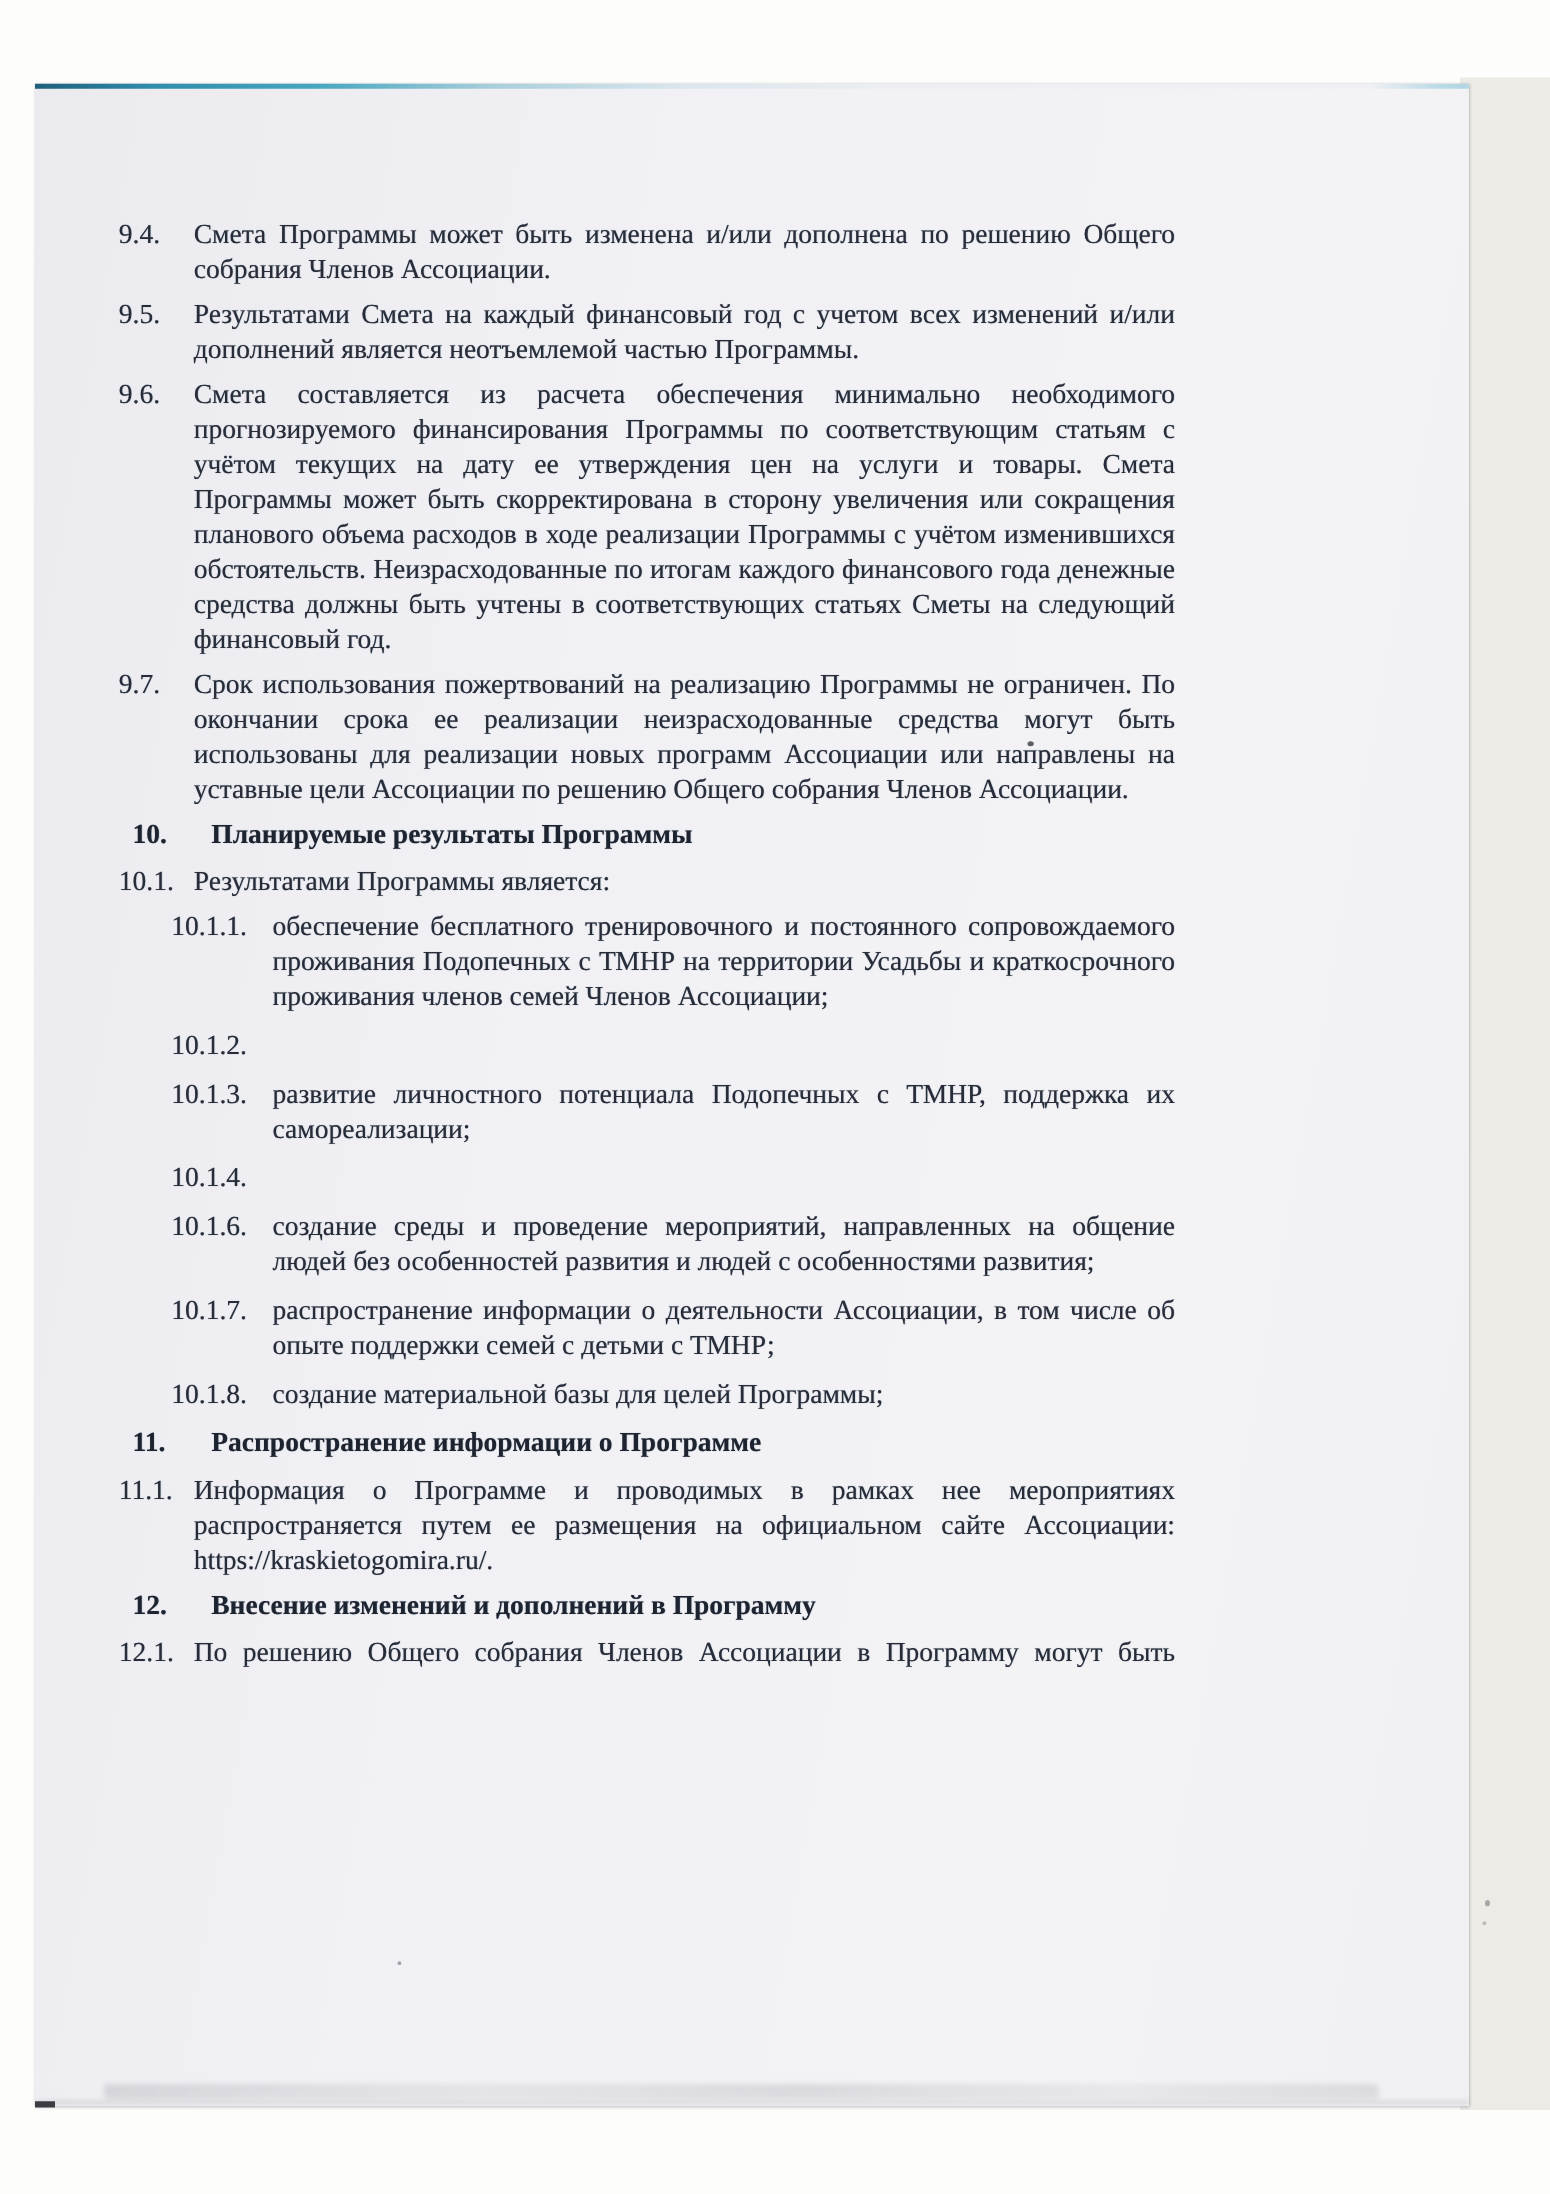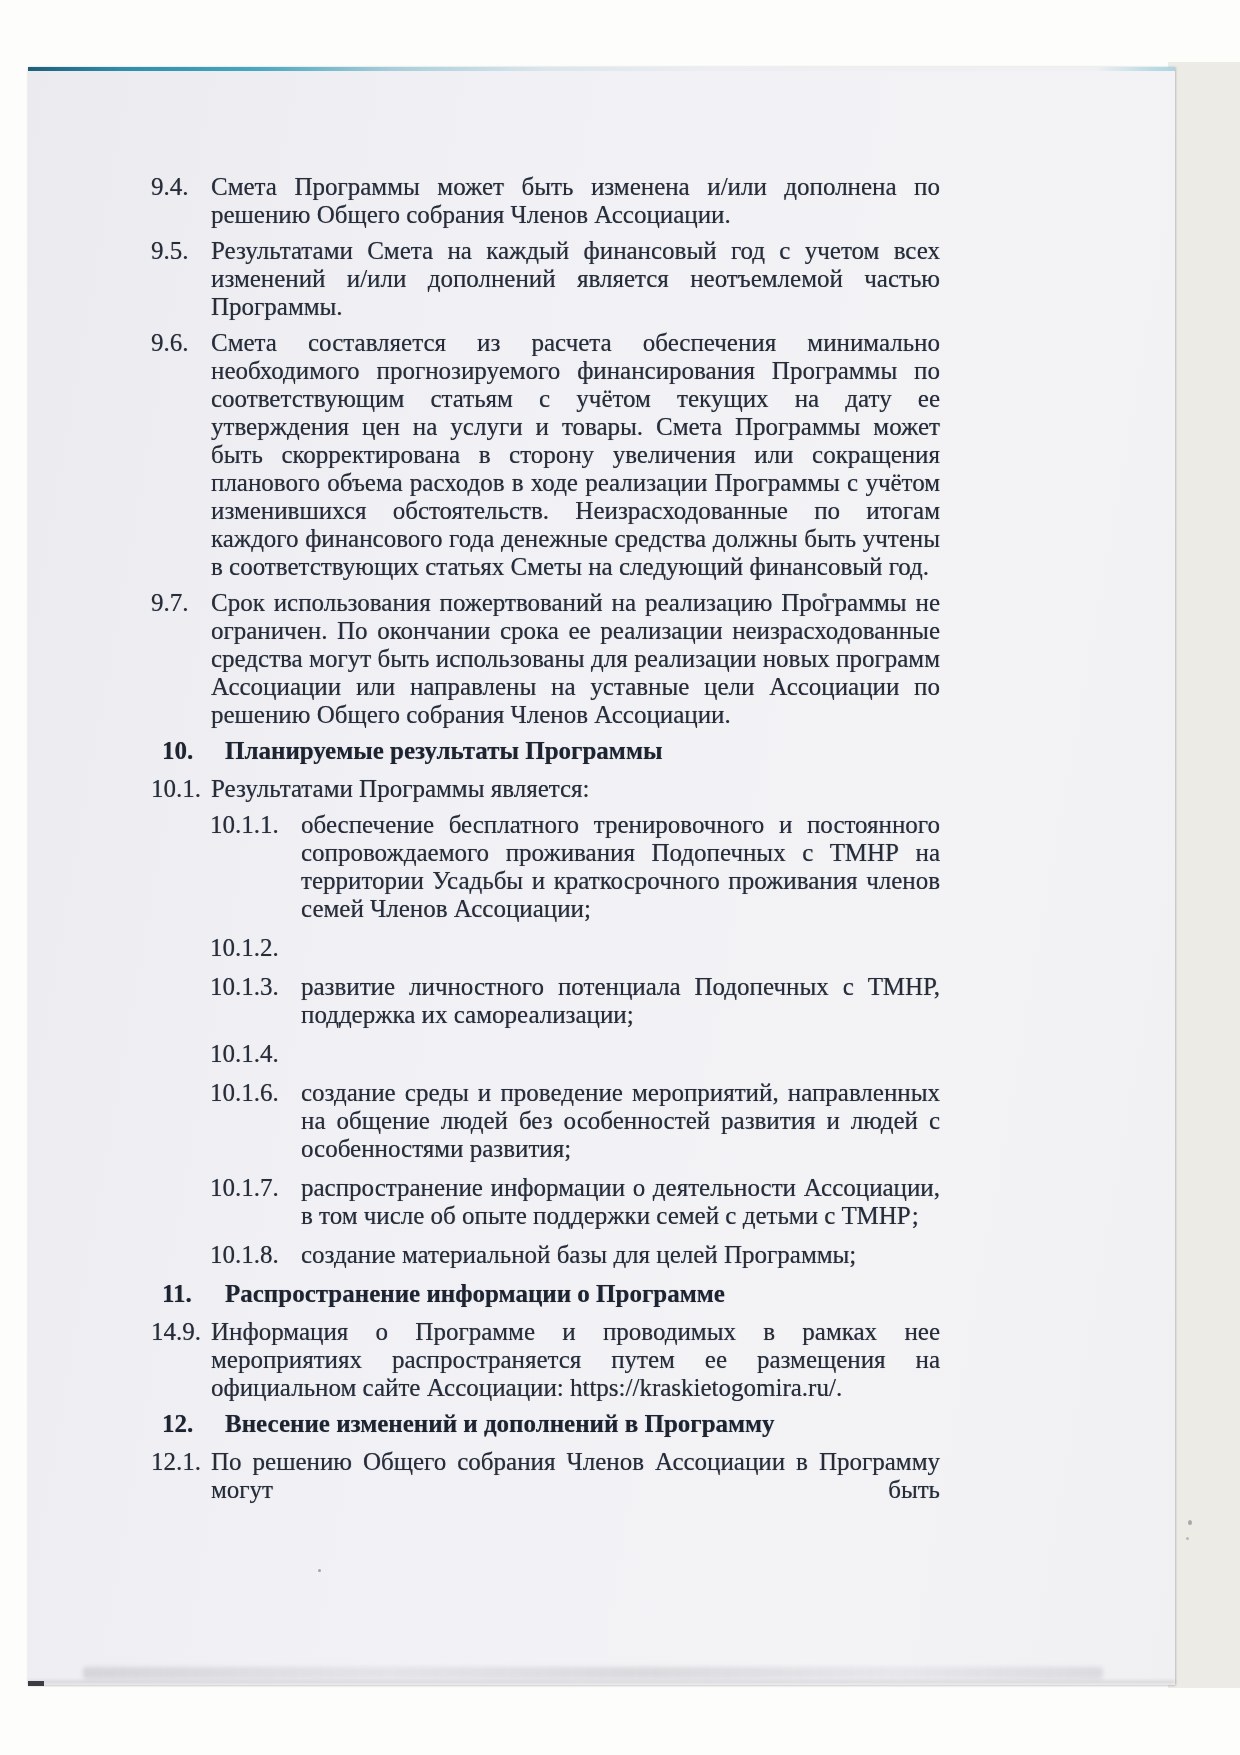--- a/index.html
+++ b/index.html
@@ -45,34 +45,34 @@
       #1e5f7a 0%, #2f8cab 8%, #49a7bf 20%, rgba(110,180,200,0.55) 32%,
       rgba(150,200,215,0.25) 45%, rgba(180,210,220,0.08) 60%,
       rgba(180,210,220,0.05) 93%, rgba(130,195,215,0.5) 98%, rgba(130,195,215,0.6) 100%);
   }
   .doc-body {
     position: absolute;
     left: 0;
     top: 0;
     width: 100%;
     height: 100%;
-    padding: 106px 235px 0 117px;
+    padding: 106px 235px 0 61px;
     box-sizing: border-box;
     color: #272c38;
-    font-size: 25px;
+    font-size: 22px;
     line-height: 28px;
     text-shadow: 0 0 0.7px rgba(45,50,70,0.55), 0.6px 0 0.4px rgba(0,140,160,0.12);
   }
   .row { display: flex; }
   .row .txt { flex: 1; text-align: justify; }
   .row.item { margin-left: 6px; margin-bottom: 8px; }
   .row.item .num { flex: 0 0 60px; }
   .row.heading { margin-left: 17px; margin-top: 2px; margin-bottom: 10px; font-weight: bold; color: #1e2330; }
   .row.heading .num { flex: 0 0 63px; }
-  .row.subitem { margin-left: 65px; margin-bottom: 11px; gap: 10px; }
+  .row.subitem { margin-left: 48px; margin-bottom: 11px; }
   .row.subitem .num { flex: 0 0 81px; }
   .row .txt.stretch { text-align-last: justify; }
   .bottom-smudge {
     position: absolute;
     left: 55px;
     top: 1600px;
     width: 1020px;
     height: 12px;
     background: linear-gradient(90deg,
       rgba(125,125,132,0.22), rgba(140,140,148,0.12) 30%,
@@ -167,21 +167,21 @@
         </div>
         <div class="row subitem">
           <span class="num">10.1.8.</span>
           <span class="txt">создание материальной базы для целей Программы;</span>
         </div>
         <div class="row heading">
           <span class="num">11.</span>
           <span class="txt">Распространение информации о Программе</span>
         </div>
         <div class="row item">
-          <span class="num">14.9.</span>
+          <span class="num">11.1.</span>
           <span class="txt">Информация о Программе и проводимых в рамках нее мероприятиях распространяется путем ее размещения на официальном сайте Ассоциации: https://kraskietogomira.ru/.</span>
         </div>
         <div class="row heading">
           <span class="num">12.</span>
           <span class="txt">Внесение изменений и дополнений в Программу</span>
         </div>
         <div class="row item">
           <span class="num">12.1.</span>
           <span class="txt stretch">По решению Общего собрания Членов Ассоциации в Программу могут быть</span>
         </div>

